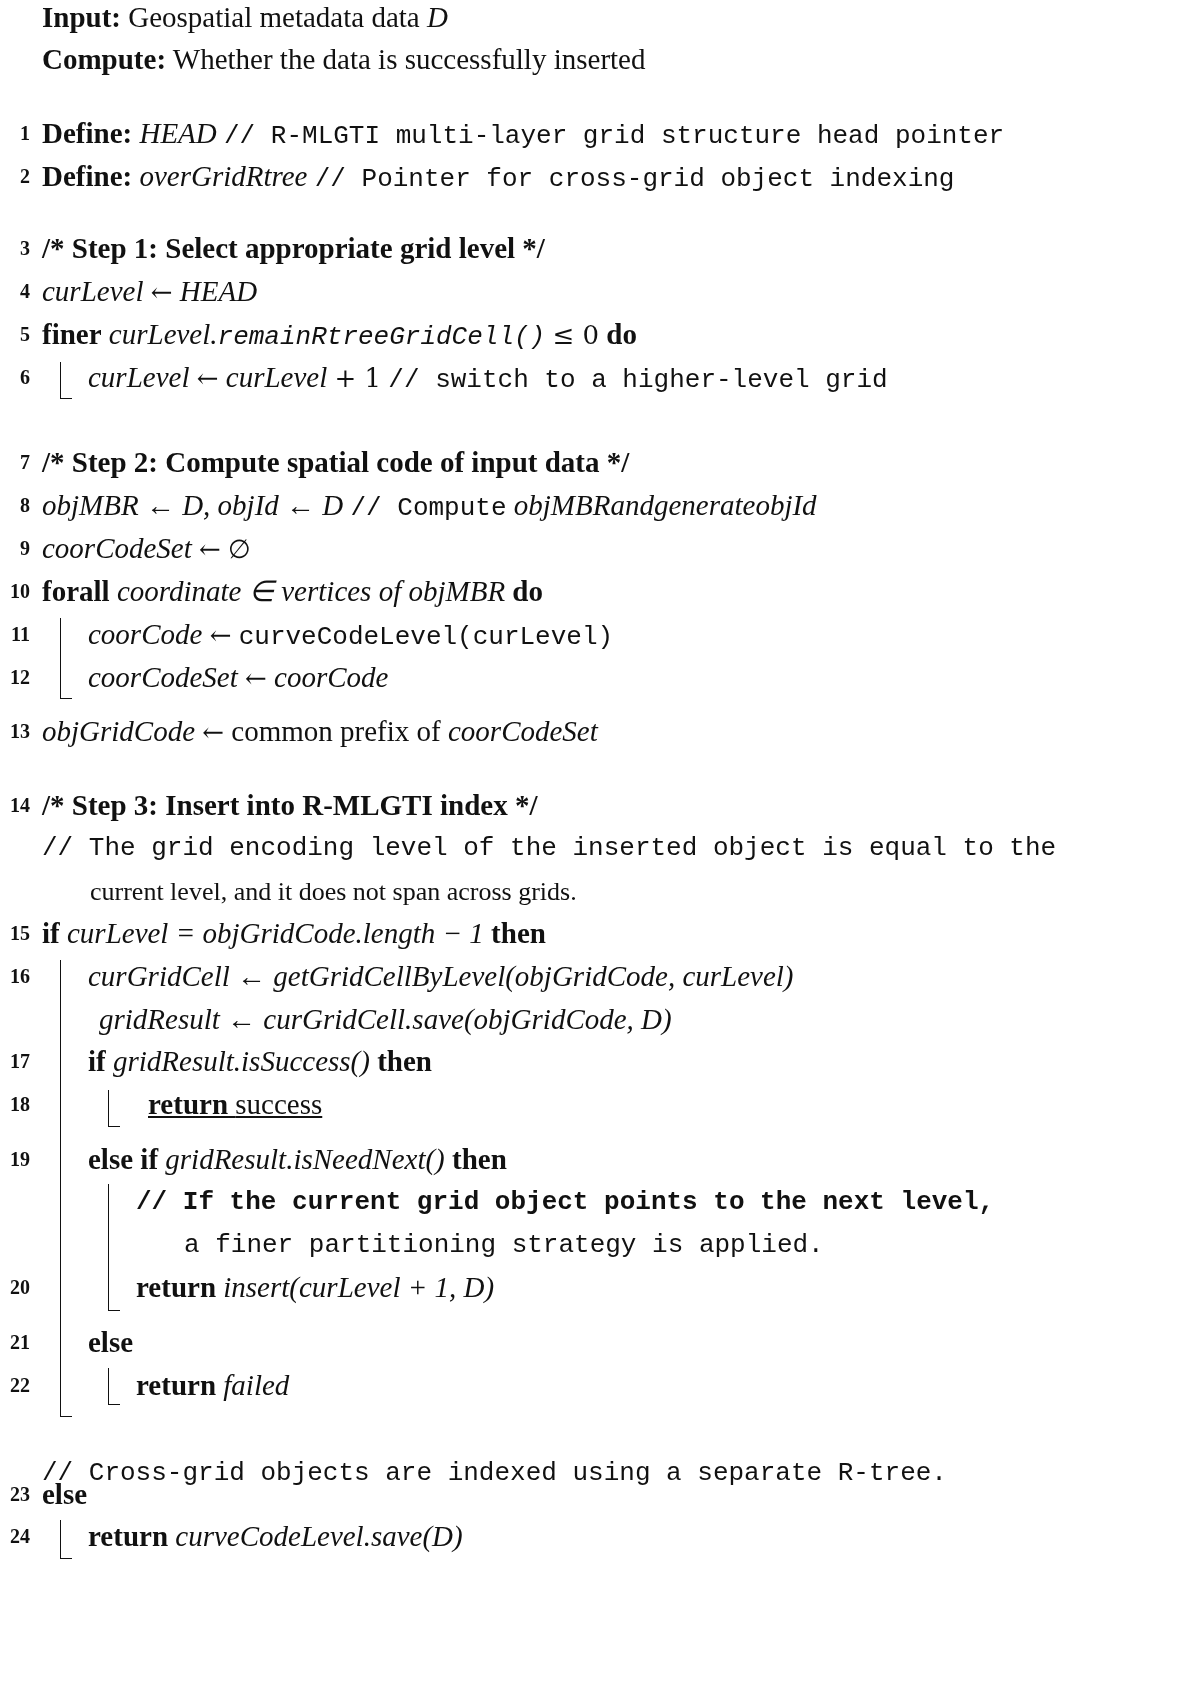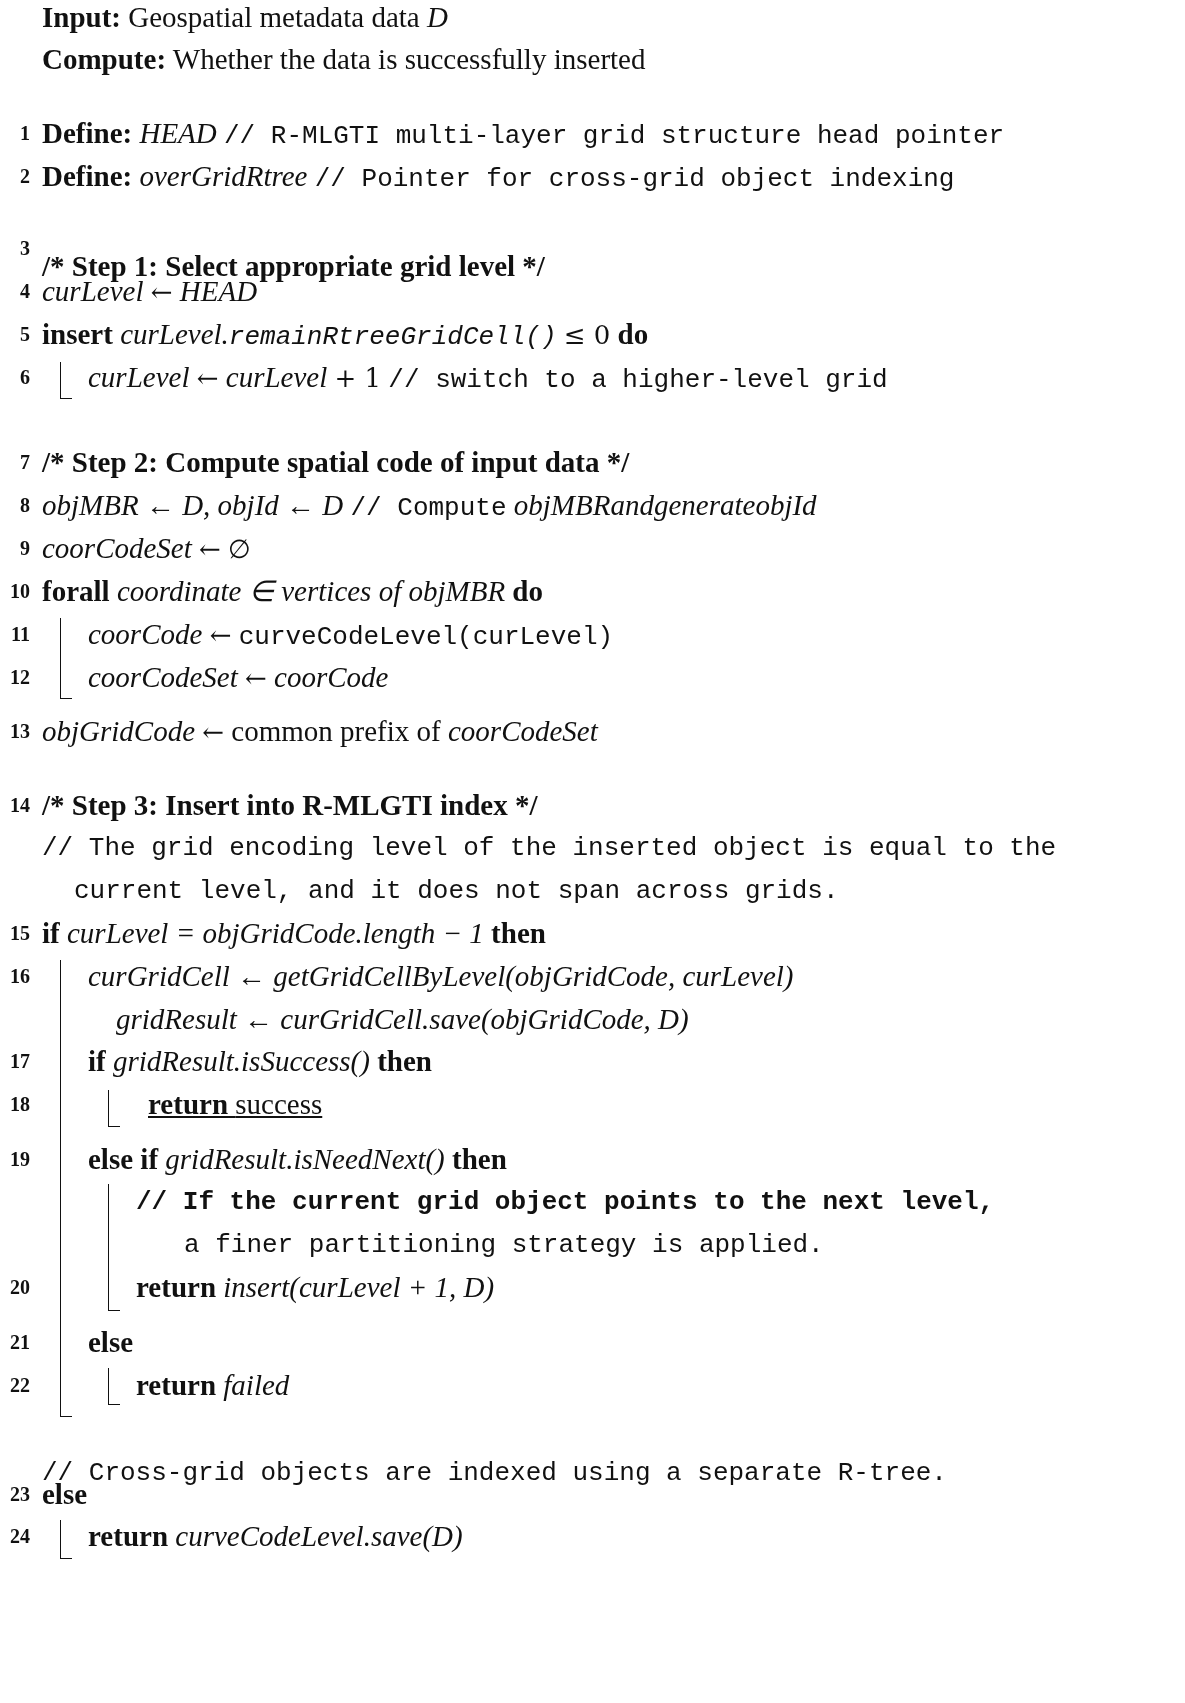--- a/index.html
+++ b/index.html
@@ -55,36 +55,36 @@
   <span class="ln">2</span>
   <span class="code" style="left:42px;">
     <span class="kw">Define:</span>
     <span class="it">overGridRtree</span>
     <span class="tt">// Pointer for cross-grid object indexing</span>
   </span>
 </div>
 
 <div class="row" style="top:227px;">
   <span class="ln">3</span>
-  <span class="code kw" style="left:42px;margin-top:18px;">/* Step 1: Select appropriate grid level */</span>
+  <span class="code kw" style="left:42px;">/* Step 1: Select appropriate grid level */</span>
 </div>
 
 <div class="row" style="top:270px;">
   <span class="ln">4</span>
   <span class="code" style="left:42px;">
     <span class="it">curLevel</span>
     <span class="sym">←</span>
     <span class="it">HEAD</span>
   </span>
 </div>
 
 <div class="row" style="top:313px;">
   <span class="ln">5</span>
   <span class="code" style="left:42px;">
-    <span class="kw">insert</span>
+    <span class="kw">finer</span>
     <span class="it">curLevel.</span><span class="ttit">remainRtreeGridCell()</span>
     <span class="sym">≤ 0</span>
     <span class="kw">do</span>
   </span>
 </div>
 
 <div class="row" style="top:356px;">
   <span class="ln">6</span>
   <span class="code" style="left:88px;">
     <span class="it">curLevel</span>
@@ -160,38 +160,38 @@
 </div>
 
 <div class="row" style="top:784px;">
   <span class="ln">14</span>
   <span class="code kw" style="left:42px;">/* Step 3: Insert into R-MLGTI index */</span>
 </div>
 <div class="row" style="top:827px;">
   <span class="code tt" style="left:42px;">// The grid encoding level of the inserted object is equal to the</span>
 </div>
 <div class="row" style="top:870px;">
-  <span class="code tt" style="left:74px;">current level, and it does not span across grids.</span>
+  <span class="code tt" style="left:90px;font-family:Liberation Serif, serif;">current level, and it does not span across grids.</span>
 </div>
 
 <div class="row" style="top:912px;">
   <span class="ln">15</span>
   <span class="code" style="left:42px;">
     <span class="kw">if</span>
     <span class="it">curLevel = objGridCode.length − 1</span>
     <span class="kw">then</span>
   </span>
 </div>
 
 <div class="row" style="top:955px;">
   <span class="ln">16</span>
   <span class="code it" style="left:88px;">curGridCell ← getGridCellByLevel(objGridCode, curLevel)</span>
 </div>
 <div class="row" style="top:998px;">
-  <span class="code it" style="left:116px;font-family:Liberation Serif, serif;">gridResult ← curGridCell.save(objGridCode, D)</span>
+  <span class="code it" style="left:99px;font-family:Liberation Serif, serif;">gridResult ← curGridCell.save(objGridCode, D)</span>
 </div>
 
 <div class="row" style="top:1040px;">
   <span class="ln">17</span>
   <span class="code" style="left:88px;">
     <span class="kw">if</span>
     <span class="it">gridResult.isSuccess()</span>
     <span class="kw">then</span>
   </span>
 </div>

